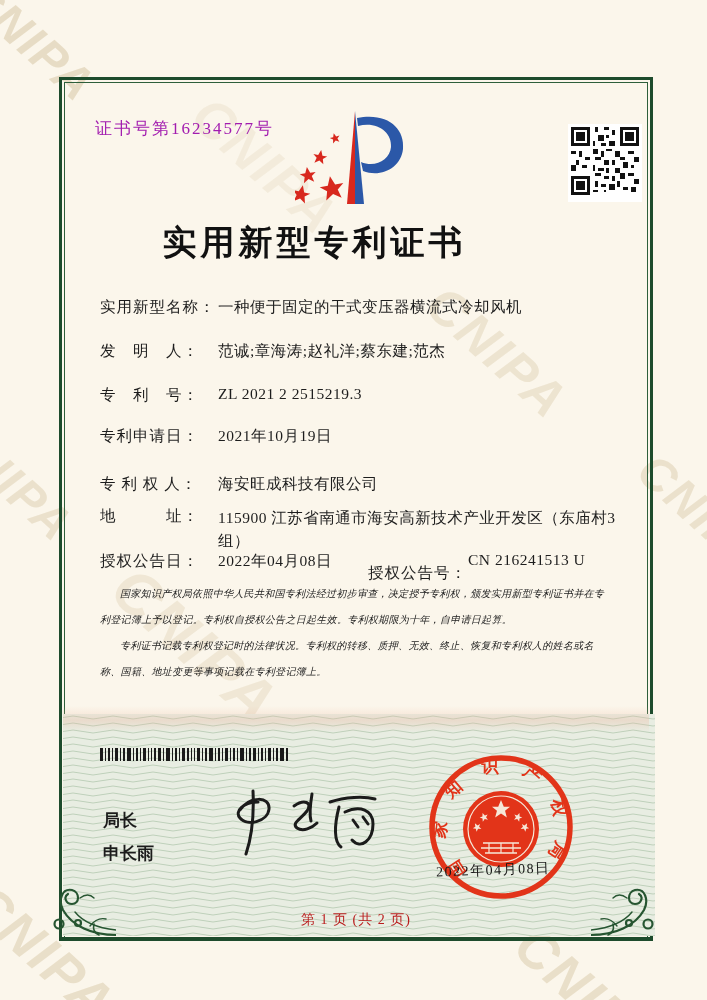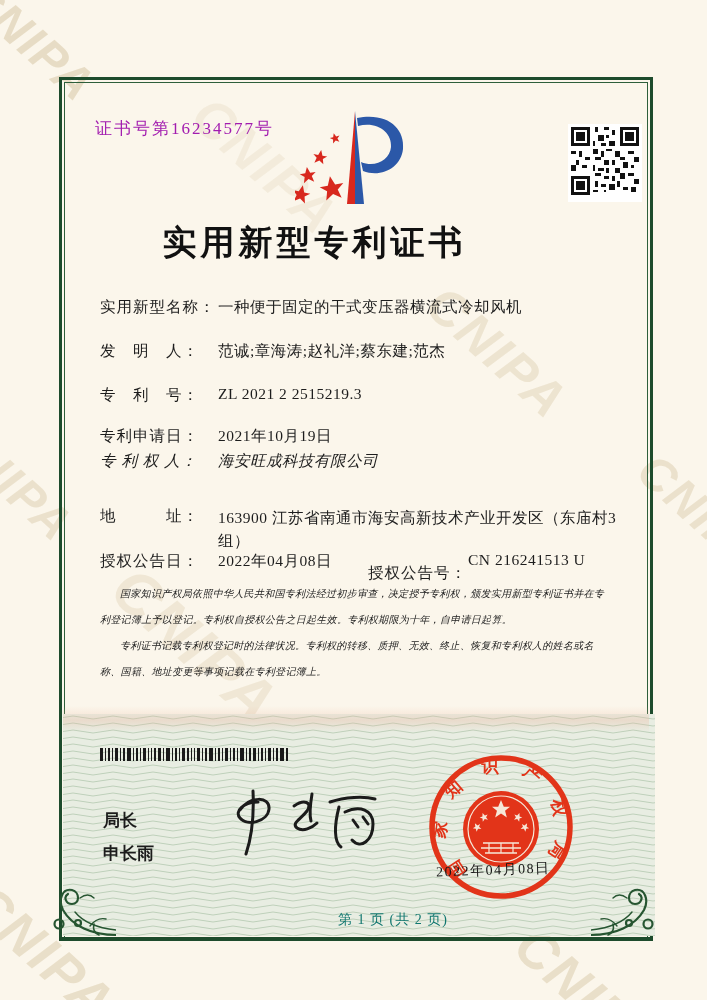--- a/index.html
+++ b/index.html
@@ -33,21 +33,21 @@
   .paras p{margin:0;text-indent:2em;}
   .barcode{position:absolute;left:100px;top:747px;z-index:4;}
   .director{position:absolute;left:103px;top:804px;z-index:4;
       font-family:"Liberation Sans","DejaVu Sans",sans-serif;font-weight:bold;
       font-size:17px;color:#1c1c1c;line-height:33px;}
   .signature{position:absolute;left:212px;top:784px;z-index:4;}
   .seal{position:absolute;left:427px;top:753px;z-index:5;}
   .sealdate{position:absolute;left:436px;top:861px;width:140px;z-index:6;
       font-size:14px;color:#151515;letter-spacing:1.5px;white-space:nowrap;transform:rotate(-2deg);}
   .pageinfo{position:absolute;left:59px;top:911px;width:594px;text-align:center;
-      font-size:14px;color:#0f766e;z-index:4;letter-spacing:1px;margin-left:37px;}
+      font-size:14px;color:#b91c1c;z-index:4;letter-spacing:1px;}
   .note{position:absolute;left:0;top:951px;width:707px;text-align:center;
       font-style:italic;font-size:15px;color:#222;z-index:4;letter-spacing:2px;}
   .orn{position:absolute;top:878px;z-index:4;}
   .orn.left{left:50px;}
   .orn.right{left:591px;transform:scaleX(-1);}
 </style>
 </head>
 <body>
 
 <div class="page">
@@ -166,27 +166,27 @@
     <span class="val">范诚;章海涛;赵礼洋;蔡东建;范杰</span>
   </div>
   <div class="row" style="top:385px;">
     <span class="lbl">专　利　号：</span>
     <span class="val">ZL 2021 2 2515219.3</span>
   </div>
   <div class="row" style="top:426px;">
     <span class="lbl">专利申请日：</span>
     <span class="val">2021年10月19日</span>
   </div>
-  <div class="row" style="top:451px;font-style:italic;">
+  <div class="row" style="top:474px;">
     <span class="lbl">专 利 权 人：</span>
     <span class="val">海安旺成科技有限公司</span>
   </div>
   <div class="row addr" style="top:506px;justify-content:center;">
     <span class="lbl">地　　　址：</span>
-    <span class="val">163900 江苏省南通市海安高新技术产业开发区（东庙村3组）</span>
+    <span class="val">115900 江苏省南通市海安高新技术产业开发区（东庙村3组）</span>
   </div>
   <div class="row grant" style="top:551px;">
     <span class="lbl">授权公告日：</span>
     <span class="val">2022年04月08日</span>
     <span class="lbl2">授权公告号：</span>
     <span class="val2">CN 216241513 U</span>
   </div>
 
   <div class="paras">
     <p>国家知识产权局依照中华人民共和国专利法经过初步审查，决定授予专利权，颁发实用新型专利证书并在专利登记簿上予以登记。专利权自授权公告之日起生效。专利权期限为十年，自申请日起算。</p>

